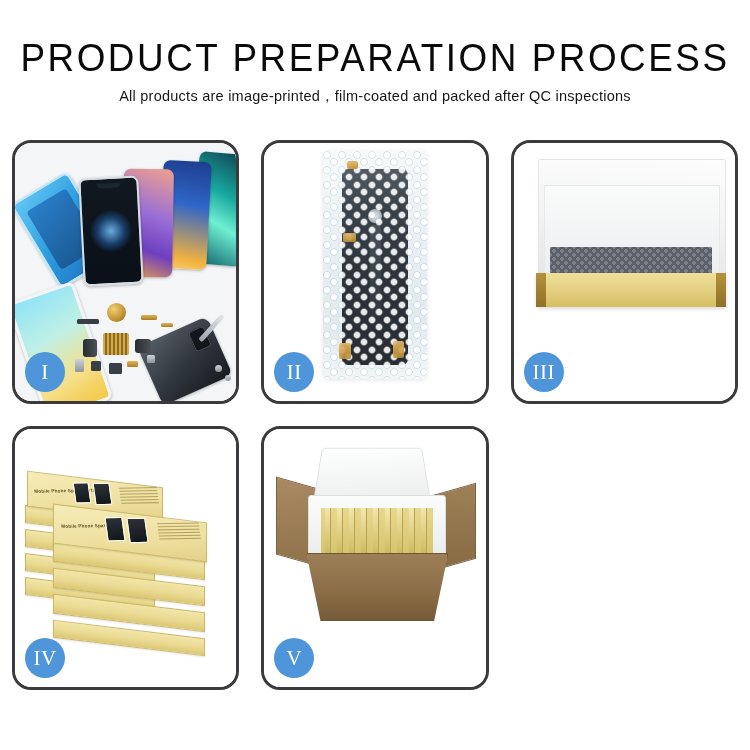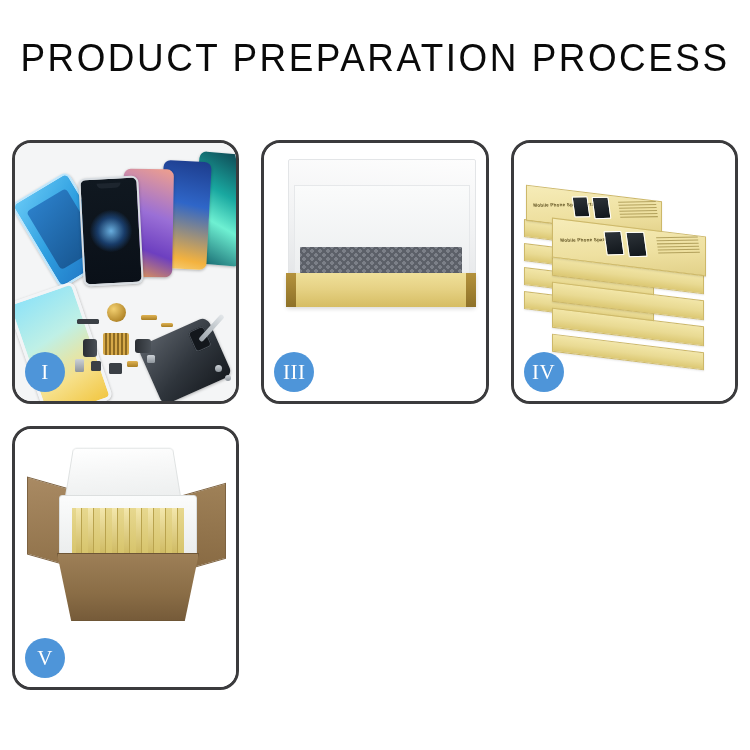--- a/index.html
+++ b/index.html
@@ -368,20 +368,21 @@
     position:absolute; background: rgba(120,96,64,.55);
   }
 </style>
 </head>
 <body>
 
 <div class="page">
 
   <div class="header">
     <div class="title">PRODUCT PREPARATION PROCESS</div>
+    <div class="subtitle">All products are image-printed，film-coated and packed after QC inspections</div>
   </div>
 
   <div class="grid">
 
     <div class="panel">
       <div class="panel-stage">
         <div class="p1-bg"></div>
         <div class="ph ph-a"></div>
         <div class="ph ph-e"></div>
         <div class="ph ph-d"></div>
@@ -403,20 +404,34 @@
         <div class="part gold" style="left:112px; top:218px; width:11px; height:6px;"></div>
         <div class="part silver" style="left:132px; top:212px; width:8px; height:8px;"></div>
         <div class="tool" style="left:194px; top:168px; width:5px; height:34px;"></div>
         <div class="part silver" style="left:200px; top:222px; width:7px; height:7px; border-radius:50%;"></div>
         <div class="part silver" style="left:210px; top:232px; width:6px; height:6px; border-radius:50%;"></div>
 
         <div class="badge">I</div>
       </div>
     </div>
 
+    <div class="panel">
+      <div class="panel-stage">
+        <div class="p2-bg"></div>
+        <div class="bubble-bag">
+          <div class="screen-in-bag"></div>
+          <div class="tape-dot" style="left:24px; top:10px; width:11px; height:8px;"></div>
+          <div class="tape-dot" style="left:20px; top:82px; width:13px; height:9px;"></div>
+          <div class="tape-dot" style="left:16px; top:192px; width:12px; height:16px;"></div>
+          <div class="tape-dot" style="left:70px; top:190px; width:11px; height:17px;"></div>
+          <div class="bubbles"></div>
+        </div>
+        <div class="badge">II</div>
+      </div>
+    </div>
 
     <div class="panel">
       <div class="panel-stage">
         <div class="p3-bg"></div>
         <div class="b3-lid"></div>
         <div class="b3-lid-inner"></div>
         <div class="b3-foam"></div>
         <div class="b3-tray"></div>
         <div class="badge">III</div>
       </div>

